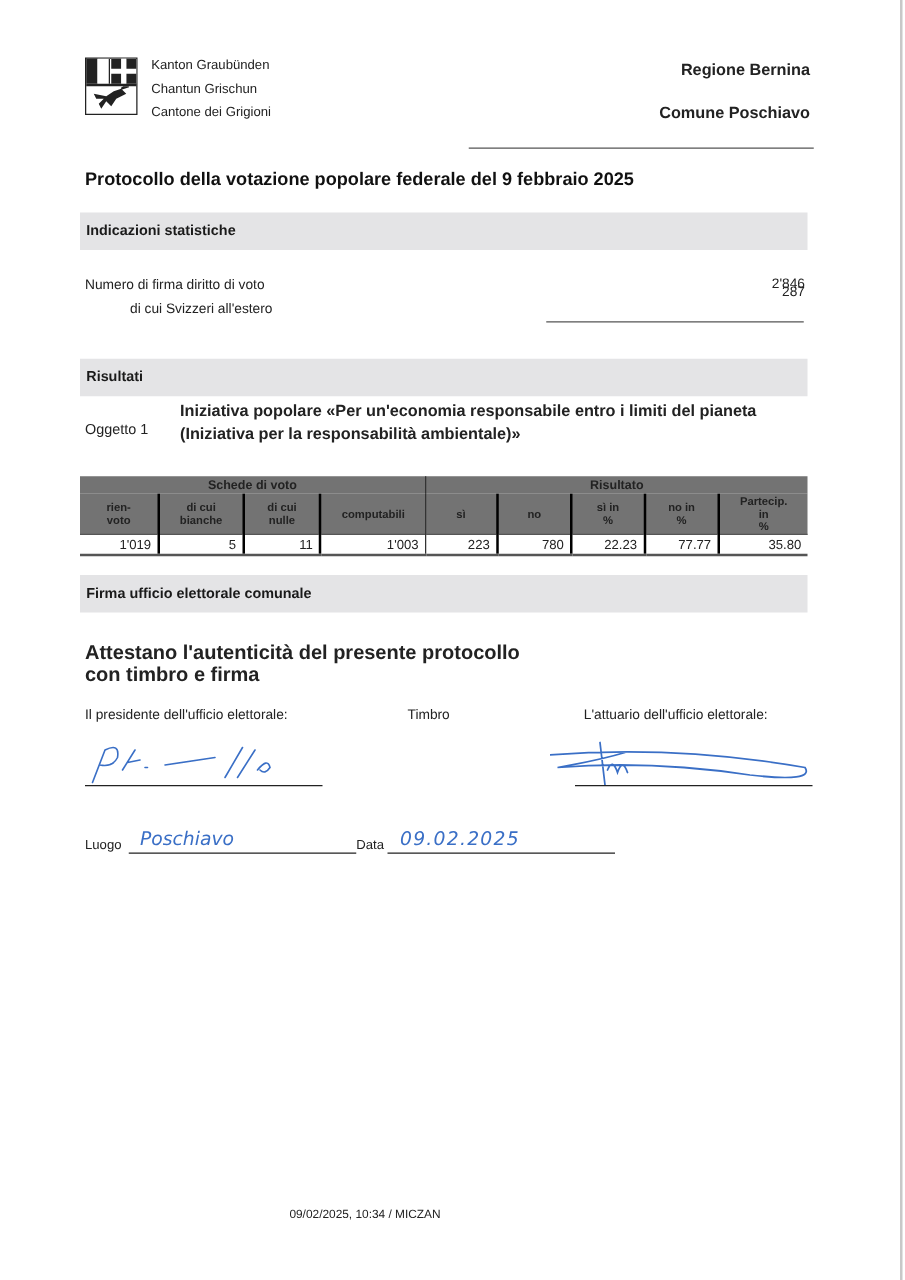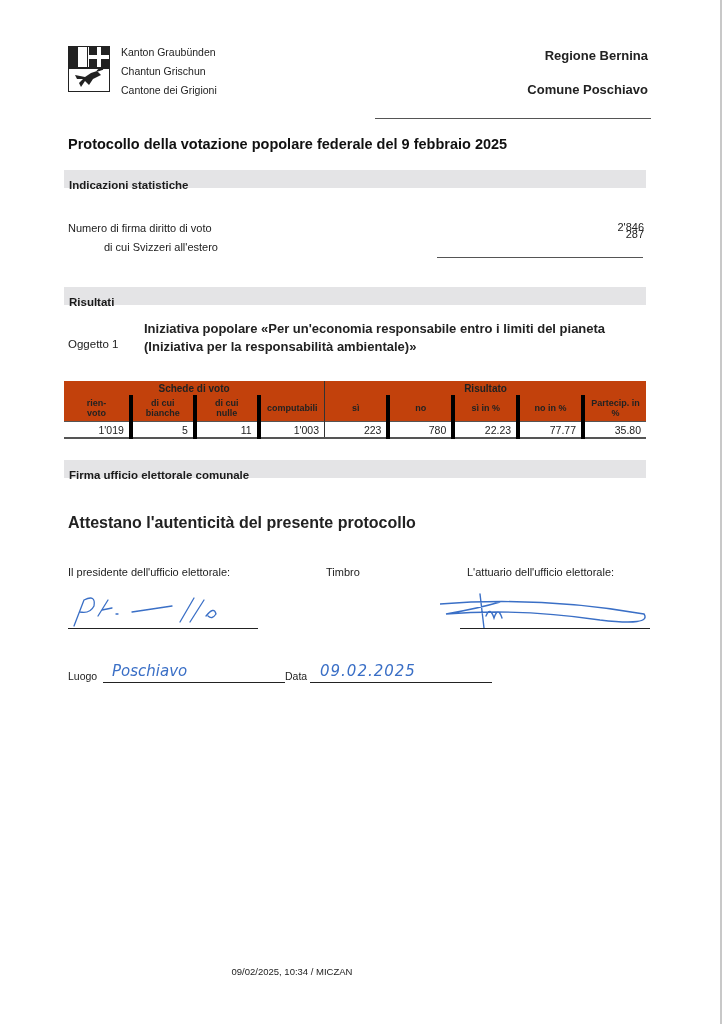--- a/index.html
+++ b/index.html
@@ -11,30 +11,30 @@
   .logo .q1 { position:absolute; left:0; top:0; width:9px; height:20px; background:#222; }
   .logo .q2 { position:absolute; left:9px; top:0; width:9px; height:20px; background:#fff; border-right:1px solid #222; }
   .logo .q3 { position:absolute; left:20px; top:0; width:20px; height:20px; background:#fff; }
   .logo .q3 .bl { position:absolute; background:#222; }
   .logo .hline { position:absolute; left:0; top:20px; width:40px; height:1.5px; background:#222; }
   .logo svg { position:absolute; left:2px; top:22px; }
   .canton { left:121px; font-size:10.5px; color:#222; }
   .region { right:76px; font-size:13px; font-weight:bold; color:#222; }
   .rule { position:absolute; background:#555; height:1.2px; }
   .title { left:68px; top:136px; font-size:14.5px; font-weight:bold; color:#111; }
-  .band { position:absolute; left:64px; width:582px; height:18px; background:#e4e4e6; }
+  .band { position:absolute; left:64px; width:582px; height:30px; background:#e4e4e6; }
   .band span { position:absolute; left:5px; top:9px; font-size:11.5px; font-weight:bold; color:#1a1a1a; }
   .txt { font-size:11px; color:#222; }
   .num { font-size:11px; color:#222; text-align:right; }
   .obj-label { left:68px; top:338px; font-size:11.5px; color:#222; }
   .obj-text { left:144px; top:320px; width:500px; font-size:13px; font-weight:bold; color:#222; line-height:18px; }
   table.res { position:absolute; left:64px; top:381px; width:582px; border-collapse:collapse; font-size:9px; }
-  table.res th { background:#c2410c; font-weight:bold; color:#222; padding:1px 2px; line-height:10px; }
+  table.res th { background:#737373; font-weight:bold; color:#222; padding:1px 16px; line-height:10px; }
   table.res td { font-size:10.5px; text-align:right; padding:2px 5px 1px 2px; color:#222; border-top:1px solid #555; border-bottom:2px solid #555; }
-  table.res .vl { border-left:4px solid #000000; }
+  table.res .vl { border-left:2px solid #000000; }
   table.res .vl2 { border-left:1.5px solid #333; }
   table.res th.grp { font-size:10px; padding-top:3px; }
   .attest { left:68px; top:514px; font-size:16px; font-weight:bold; color:#222; line-height:18px; }
   .sig-lbl { top:566px; font-size:11px; color:#222; }
   .hand { font-family:"DejaVu Sans", sans-serif; color:#3a6fc6; font-style:italic; }
   .footer { left:0; width:584px; top:966px; text-align:center; font-size:9.5px; color:#222; }
 </style>
 </head>
 <body>
 
@@ -124,20 +124,21 @@
     <td class="vl">35.80</td>
   </tr>
 </tbody>
   </table>
 
 <div class="band" style="top:460px;">
   <span>Firma ufficio elettorale comunale</span>
 </div>
 <div class="abs attest">
   <div>Attestano l'autenticità del presente protocollo</div>
+  <div>con timbro e firma</div>
 </div>
 <div class="abs sig-lbl" style="left:68px;">Il presidente dell'ufficio elettorale:</div>
 <div class="abs sig-lbl" style="left:326px;">Timbro</div>
 <div class="abs sig-lbl" style="left:467px;">L'attuario dell'ufficio elettorale:</div>
 
 <div class="abs" style="left:68px;top:592px;width:190px;height:40px;">
   <svg width="190" height="40" viewBox="0 0 190 40">
     <path d="M6 34 L16 8 Q28 2 26 14 Q22 22 12 20 M30 24 L40 8 M34 18 L44 16 M48 22 L50 22 M64 20 L104 14 M112 30 L126 6 M122 30 L136 8 M138 24 Q146 14 148 22 Q144 28 140 24" stroke="#3a6fc6" stroke-width="1.3" fill="none" stroke-linecap="round"></path>
   </svg>
 </div>

